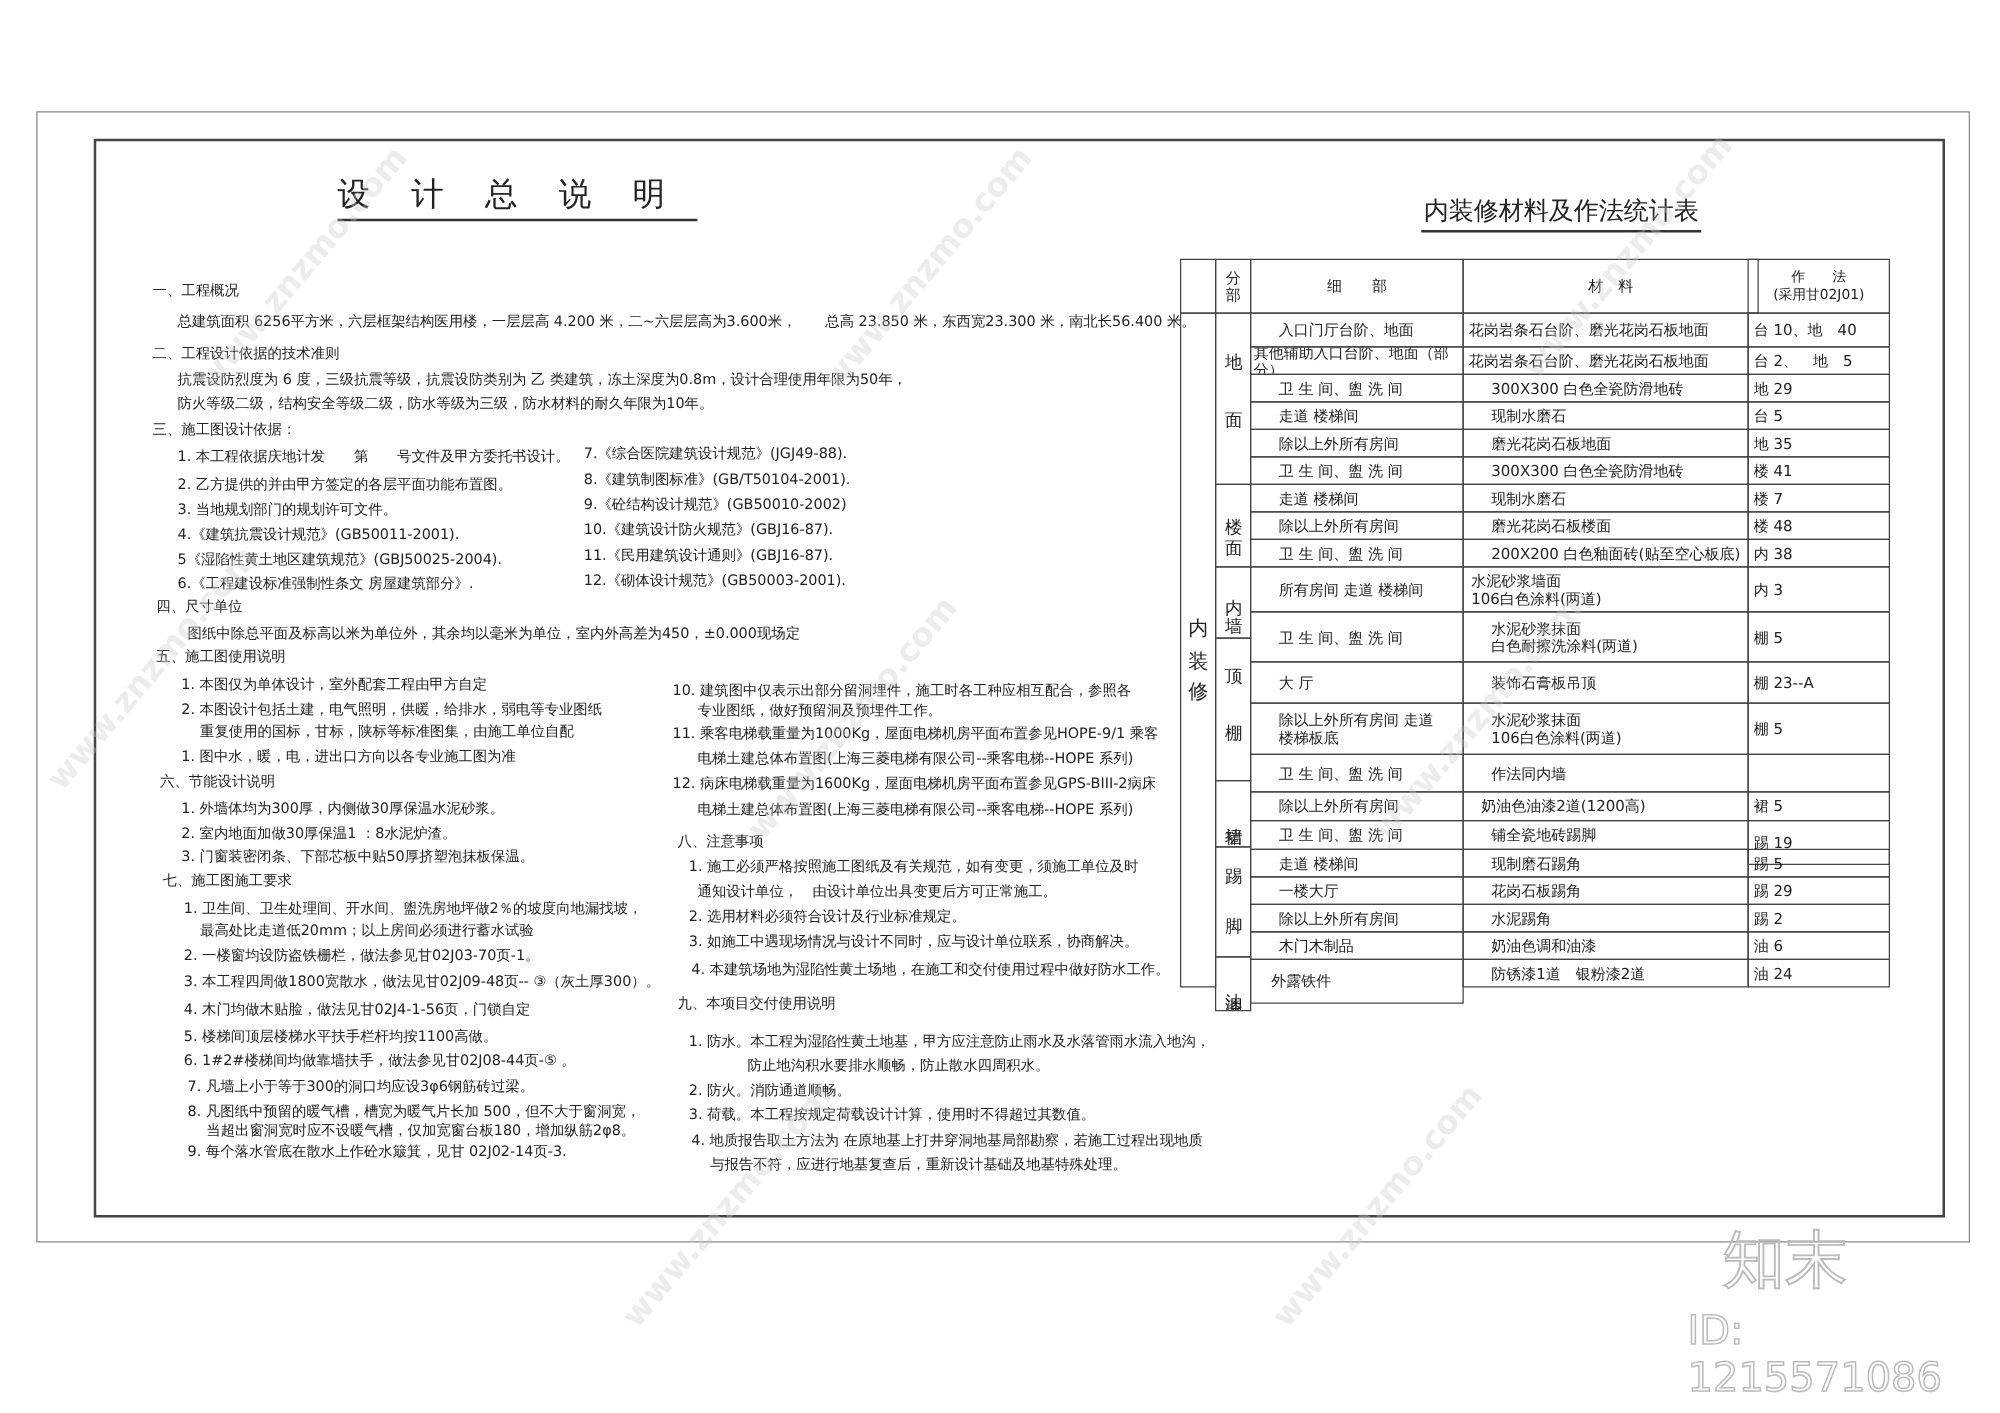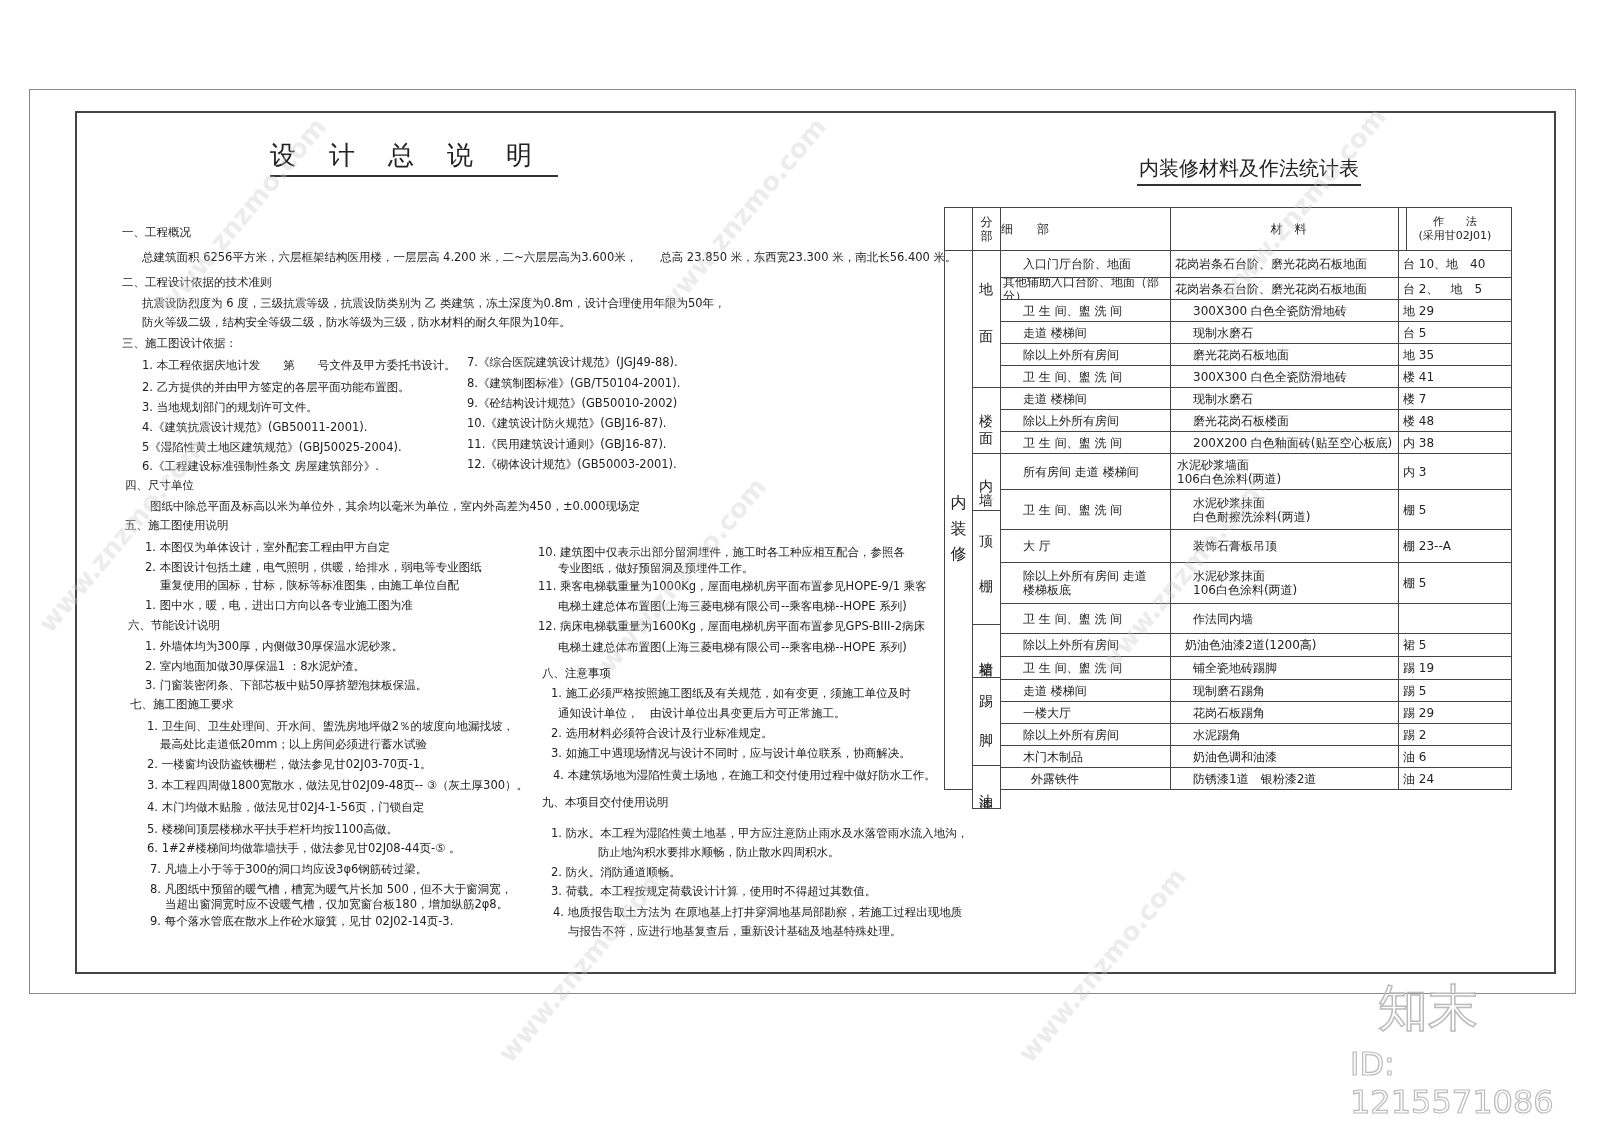--- a/index.html
+++ b/index.html
@@ -111,21 +111,21 @@
 
 <div class="title-table">内装修材料及作法统计表</div>
 
 <div class="tbl">
 
   <div class="cell" style="left:0;top:0;width:29px;height:44px"></div>
   <div class="cell" style="left:28px;top:0;width:29px;height:44px;justify-content:center;text-align:center">
       <span>分
 部</span>
     </div>
-  <div class="cell" style="left:56px;top:0;width:171px;height:44px;justify-content:flex-start">
+  <div class="cell" style="left:56px;top:0;width:171px;height:44px;justify-content:center">
       <span>细　　部</span>
     </div>
   <div class="cell" style="left:226px;top:0;width:237px;height:44px;justify-content:center">
       <span>材　料</span>
     </div>
   <div class="cell" style="left:454px;top:0;width:114px;height:44px;justify-content:center;text-align:center">
       <span style="font-size:11px">作　　法
 (采用甘02J01)</span>
     </div>
 
@@ -294,21 +294,21 @@
       </div>
       <div class="cell" style="left: 454px; top: 426px; width: 114px; height: 24px; padding-left: 4px;">
         <span>裙 5</span>
       </div>
       <div class="cell" style="left: 56px; top: 449px; width: 171px; height: 24px; padding-left: 22px;">
         <span>卫 生 间、盥 洗 间</span>
       </div>
       <div class="cell" style="left: 226px; top: 449px; width: 229px; height: 24px; padding-left: 22px;">
         <span>铺全瓷地砖踢脚</span>
       </div>
-      <div class="cell" style="left: 454px; top: 449px; width: 114px; height: 24px; padding-left: 4px;">
+      <div class="cell" style="left: 454px; top: 449px; width: 114px; height: 36px; padding-left: 4px;">
         <span>踢 19</span>
       </div>
       <div class="cell" style="left: 56px; top: 472px; width: 171px; height: 23px; padding-left: 22px;">
         <span>走道 楼梯间</span>
       </div>
       <div class="cell" style="left: 226px; top: 472px; width: 229px; height: 23px; padding-left: 22px;">
         <span>现制磨石踢角</span>
       </div>
       <div class="cell" style="left: 454px; top: 472px; width: 114px; height: 23px; padding-left: 4px;">
         <span>踢 5</span>
@@ -333,21 +333,21 @@
       </div>
       <div class="cell" style="left: 56px; top: 538px; width: 171px; height: 23px; padding-left: 22px;">
         <span>木门木制品</span>
       </div>
       <div class="cell" style="left: 226px; top: 538px; width: 229px; height: 23px; padding-left: 22px;">
         <span>奶油色调和油漆</span>
       </div>
       <div class="cell" style="left: 454px; top: 538px; width: 114px; height: 23px; padding-left: 4px;">
         <span>油 6</span>
       </div>
-      <div class="cell" style="left: 56px; top: 560px; width: 171px; height: 23px; padding-left: 30px;">
+      <div class="cell" style="left: 56px; top: 560px; width: 171px; height: 36px; padding-left: 16px;">
         <span>外露铁件</span>
       </div>
       <div class="cell" style="left: 226px; top: 560px; width: 229px; height: 23px; padding-left: 22px;">
         <span>防锈漆1道　银粉漆2道</span>
       </div>
       <div class="cell" style="left: 454px; top: 560px; width: 114px; height: 23px; padding-left: 4px;">
         <span>油 24</span>
       </div>
     </div>
 </div>

